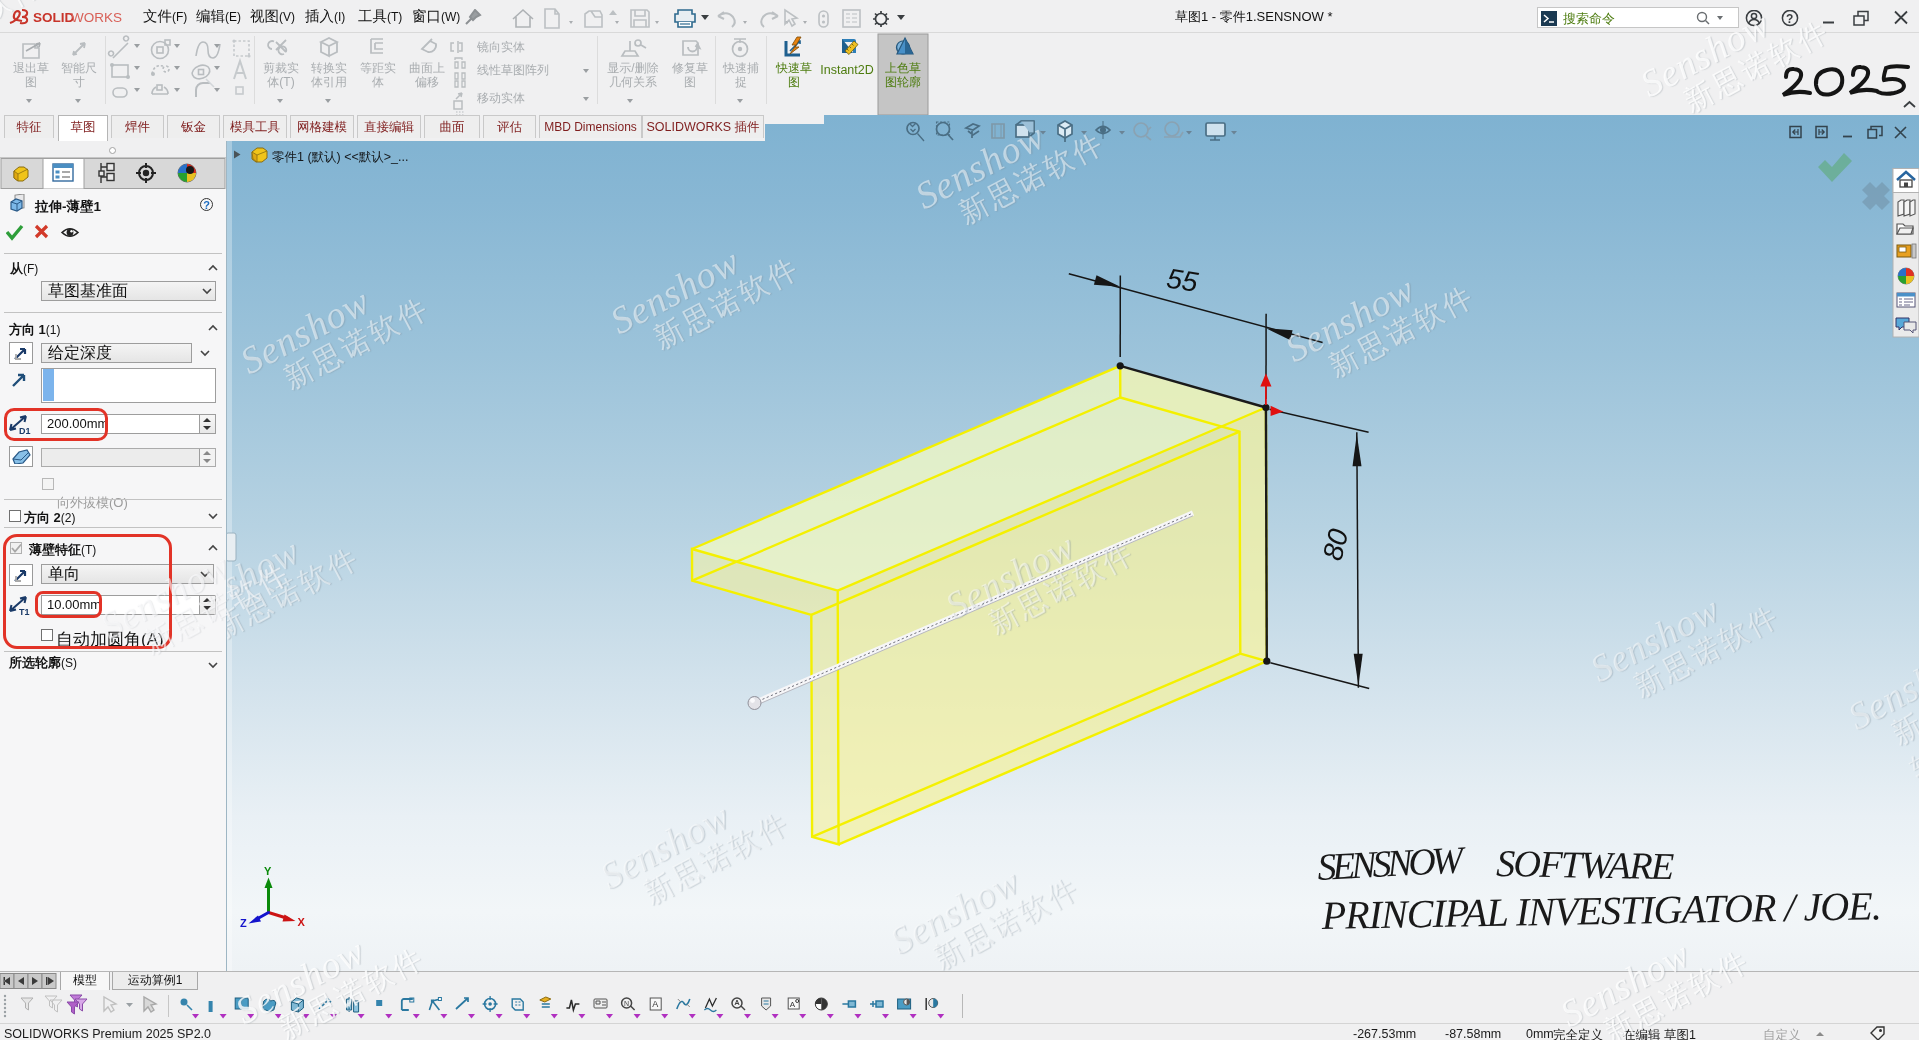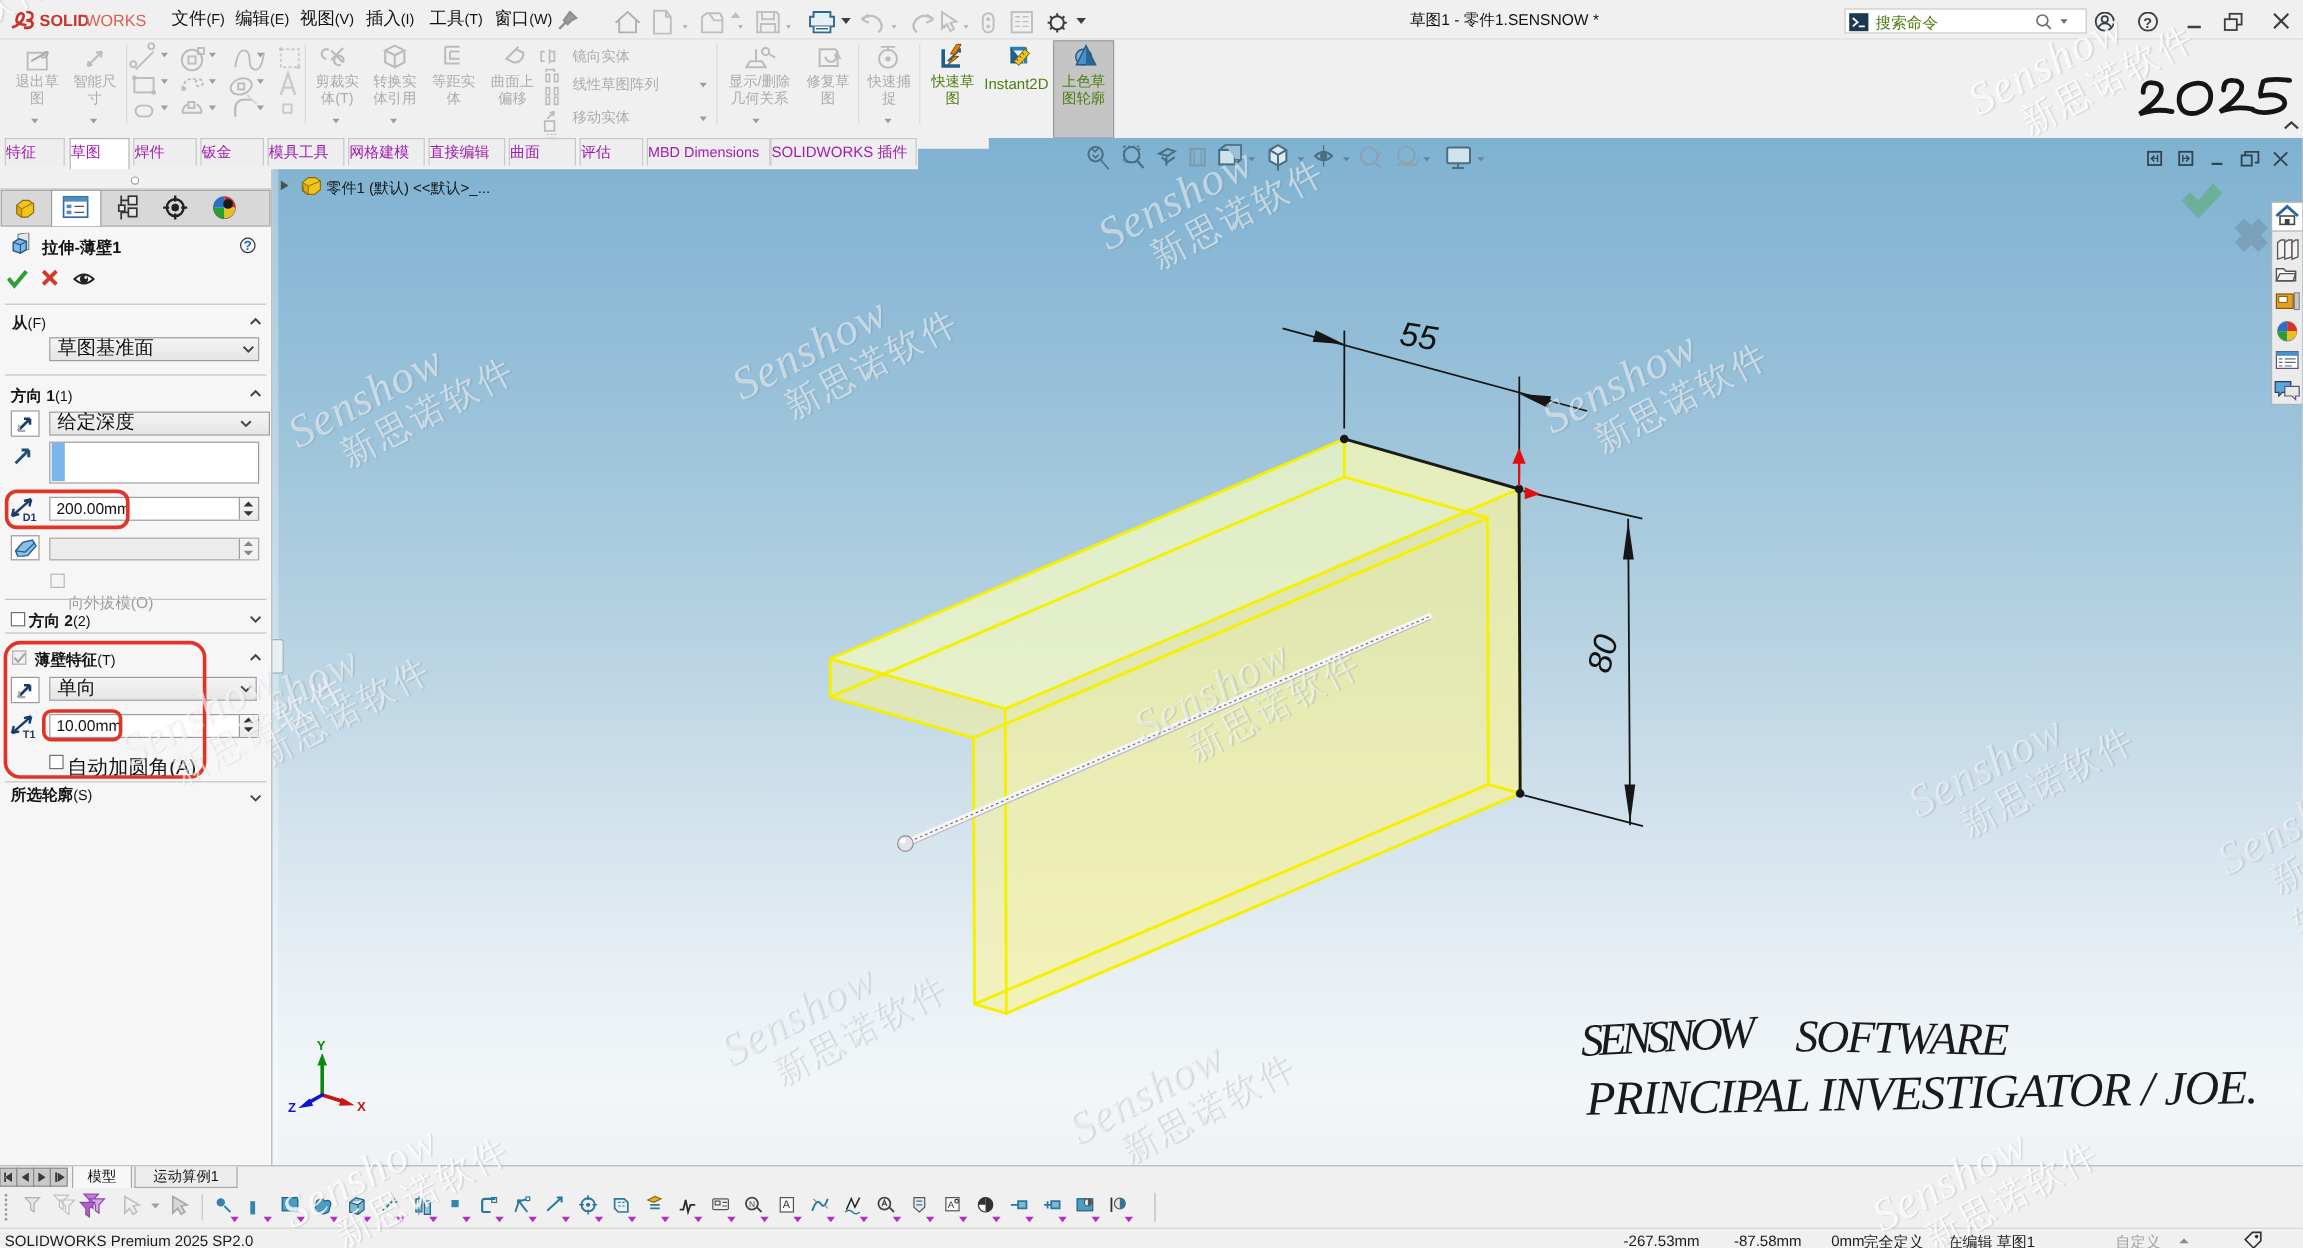--- a/index.html
+++ b/index.html
@@ -9,21 +9,21 @@
 .menu{position:absolute;top:0;height:33px;line-height:33px;font-size:14.5px;color:#111}
 .menu small{font-size:12px}
 
 #ribbon{position:absolute;left:0;top:33px;width:1919px;height:82px;background:#f0f0f1}
 .rbtn{position:absolute;text-align:center;color:#a9adb0;font-size:12px;line-height:13.5px}
 .rbtn.en{color:#4d7c0f}
 .rsep{position:absolute;top:40px;width:1px;height:68px;background:#dcdcdc}
 .dar{position:absolute;width:0;height:0;border-left:3.5px solid transparent;border-right:3.5px solid transparent;border-top:4px solid #9a9ea1}
 
 #tabstrip{position:absolute;left:0;top:115px;width:765px;height:26px;background:#f0f0f1;z-index:5}
-.ctab{position:absolute;top:0;height:23px;background:#eeeeee;border:1px solid #c9c9c9;border-bottom:none;font-size:12.5px;color:#a21caf;text-align:left;line-height:22px;white-space:nowrap;overflow:hidden}
+.ctab{position:absolute;top:0;height:23px;background:#eeeeee;border:1px solid #c9c9c9;border-bottom:none;font-size:12.5px;color:#7f1d1d;text-align:center;line-height:22px;white-space:nowrap;overflow:hidden}
 .ctab.active{background:#ffffff;height:26px;z-index:3;border-color:#b5b5b5}
 
 #viewport{position:absolute;left:226px;top:115px;width:1693px;height:856px;background:linear-gradient(180deg,#7fb2d1 0%,#88b7d4 10%,#9cc3da 28%,#b6d2e2 48%,#d2e2ec 66%,#e9f0f5 82%,#f2f6f8 93%,#eef2f5 100%);overflow:hidden}
 
 #panel{position:absolute;left:0;top:140px;width:227px;height:831px;background:#f6f6f7;border-right:1px solid #9eb6c4}
 .sep{position:absolute;left:4px;width:218px;height:1px;background:#c2c2c2}
 .glabel{position:absolute;font-size:13px;font-weight:bold;color:#141414}
 .chev{position:absolute;width:10px;height:10px}
 .combo{position:absolute;background:linear-gradient(#f4f4f4,#e5e5e5);border:1px solid #9d9d9d;font-size:16px;color:#111;line-height:18px;padding-left:6px}
 .inbox{position:absolute;background:#fff;border:1px solid #9d9d9d;font-size:13px;color:#111;line-height:18px;padding-left:5px}
@@ -534,21 +534,21 @@
  <div class="sep" style="top:172px"></div>
  <div class="glabel" style="left:9px;top:181px">方向 1<span style="font-weight:normal;font-size:12px">(1)</span></div>
  <svg class="chev" style="left:208px;top:184px" width="10" height="8">
       <path d="M1 6 L5 2 L9 6" stroke="#444" stroke-width="1.6" fill="none"></path>
     </svg>
  <div class="ibtn" style="left:9px;top:202px"></div>
  <svg class="abs" style="left:12px;top:204px" width="18" height="18">
       <path d="M3 15 L13 5 M13 5 h-5 M13 5 v5" stroke="#1a3a68" stroke-width="2.2" fill="none"></path>
       <path d="M4 10 v5 h5" stroke="#aaa" stroke-width="1.8" fill="none"></path>
     </svg>
- <div class="combo" style="left:41px;top:202.5px;width:184px;height:20px">给定深度</div>
+ <div class="combo" style="left:41px;top:202.5px;width:151px;height:20px">给定深度</div>
  <svg class="chev" style="left:200px;top:209px" width="10" height="8">
       <path d="M1 2 L5 6 L9 2" stroke="#444" stroke-width="1.6" fill="none"></path>
     </svg>
  <svg class="abs" style="left:11px;top:231px" width="17" height="17">
       <path d="M2 15 L13 4 M13 4 h-6 M13 4 v6" stroke="#1f4e79" stroke-width="2.4" fill="none"></path>
     </svg>
  <div class="abs" style="left:41px;top:227.5px;width:175px;height:35px;background:#fff;border:1px solid #9d9d9d"></div>
  <div class="abs" style="left:42.5px;top:229px;width:11px;height:32px;background:#7cb4ec"></div>
  <svg class="abs" style="left:7px;top:272px" width="26" height="24">
       <path d="M3 18 L19 4 M3 18 l1.5 -6 M3 18 l6 -1.5 M19 4 l-6 1.5 M19 4 l-1.5 6" stroke="#1a3a68" stroke-width="2" fill="none"></path>

